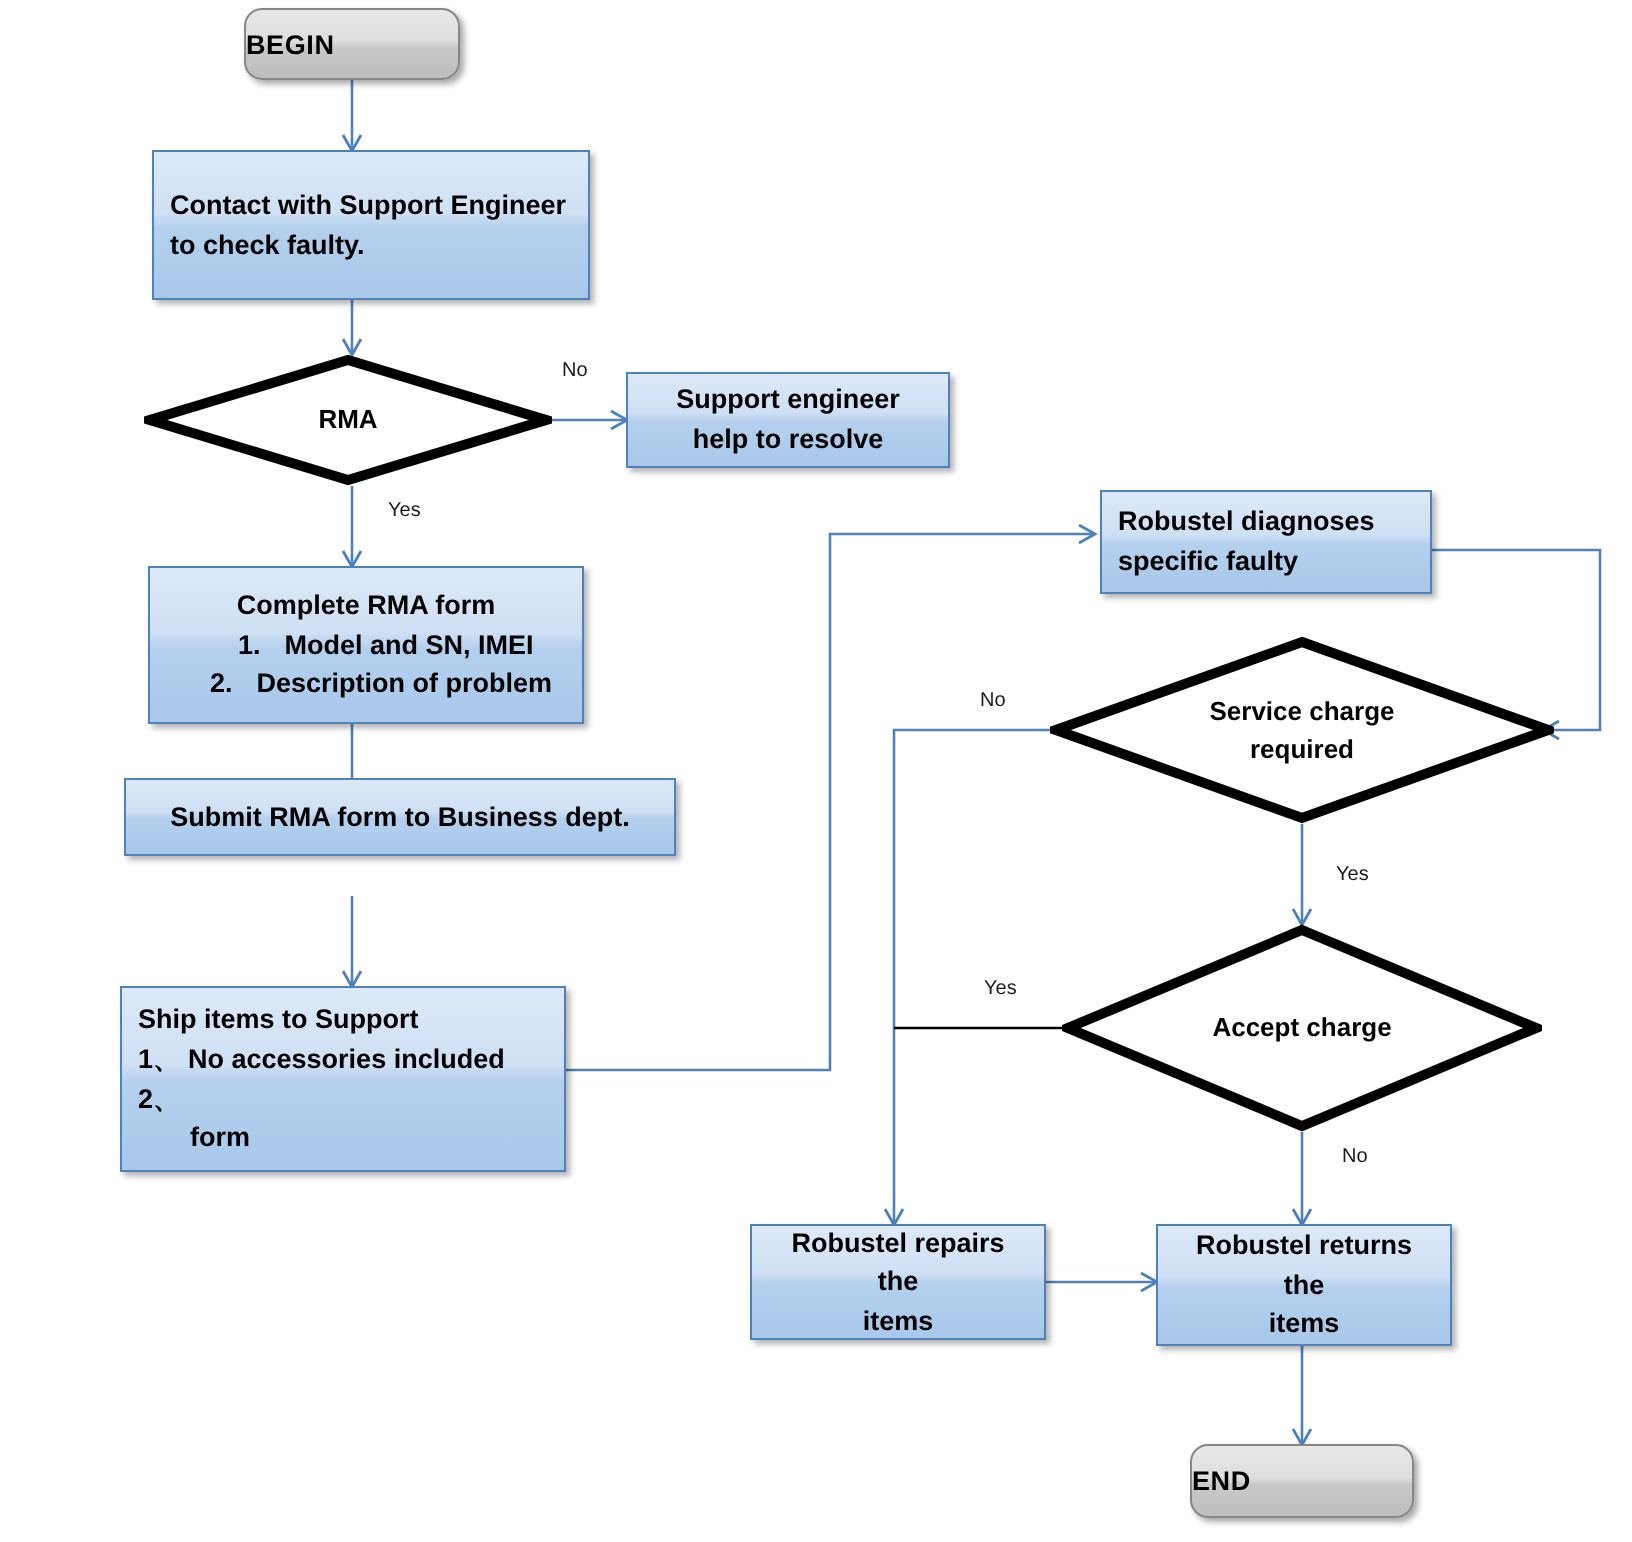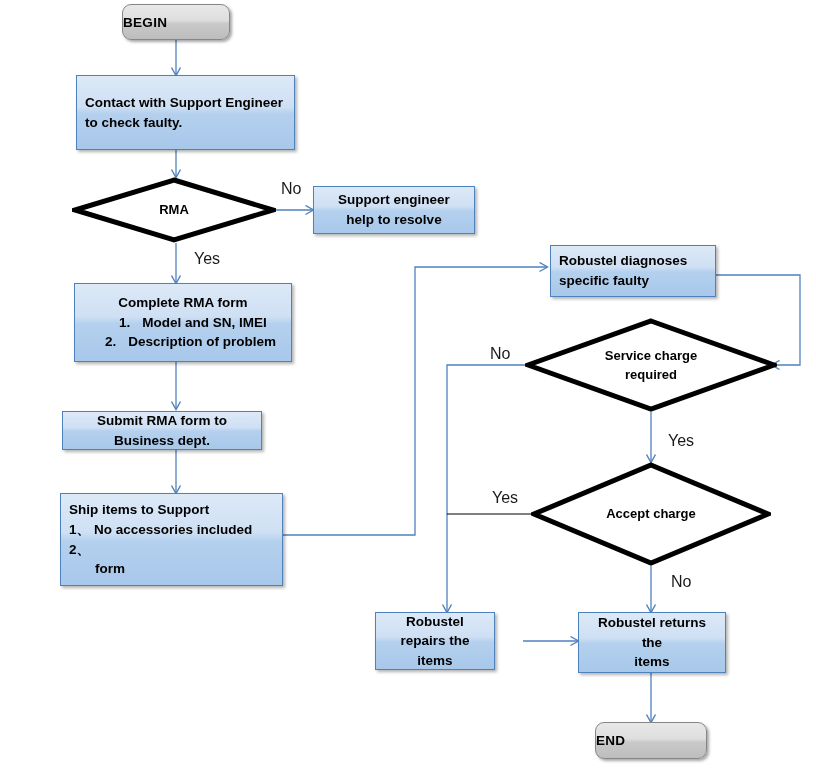--- a/index.html
+++ b/index.html
@@ -78,21 +78,21 @@
     position: relative;
     z-index: 2;
     width: 100%;
     line-height: 1.5;
     padding: 0 6px;
     box-sizing: border-box;
   }
   
   .edge-label {
     position: absolute;
-    font-size: 16px;
+    font-size: 10px;
     font-weight: normal;
     color: #1a1a1a;
     z-index: 4;
     white-space: nowrap;
     font-family: "Liberation Sans", sans-serif;
   }
   .list-line {
     display: flex;
   }
   .list-num {
@@ -187,21 +187,21 @@
         <span class="list-num">1.</span>
         <span class="list-txt" style="padding-left:8px;">Model and SN, IMEI</span>
       </div>
       <div class="list-line" style="padding-left:22px;">
         <span class="list-num">2.</span>
         <span class="list-txt" style="padding-left:8px;">Description of problem</span>
       </div>
     </div>
   </div>
 
-  <div class="node box" style="left:62px; top:411px; width:200px; height:39px;">
+  <div class="node box" style="left:62px; top:389px; width:276px; height:39px;">
     <span class="inner">Submit RMA form to Business dept.</span>
   </div>
 
   <div class="node box left-align" style="left:60px; top:493px; width:223px; height:93px;">
     <div class="inner">
       <div>Ship items to Support</div>
       <div class="list-line">
         <span class="list-num">1、</span>
         <span class="list-txt">No accessories included</span>
       </div>
@@ -229,21 +229,21 @@
     </div>
   </div>
 
   <div class="node diamond" style="left:531px; top:462px; width:240px; height:104px;">
     <svg class="dia-svg" width="240" height="104" viewBox="0 0 240 104">
       <polygon points="120,3 237,52 120,101 3,52" fill="#ffffff" stroke="#000000" stroke-width="5"></polygon>
     </svg>
     <div class="dia-label">Accept charge</div>
   </div>
 
-  <div class="node box" style="left:375px; top:612px; width:120px; height:58px;">
+  <div class="node box" style="left:375px; top:612px; width:148px; height:58px;">
     <div class="inner">
       <div>Robustel repairs the</div>
       <div>items</div>
     </div>
   </div>
 
   <div class="node box" style="left:578px; top:612px; width:148px; height:61px;">
     <div class="inner">
       <div>Robustel returns the</div>
       <div>items</div>

